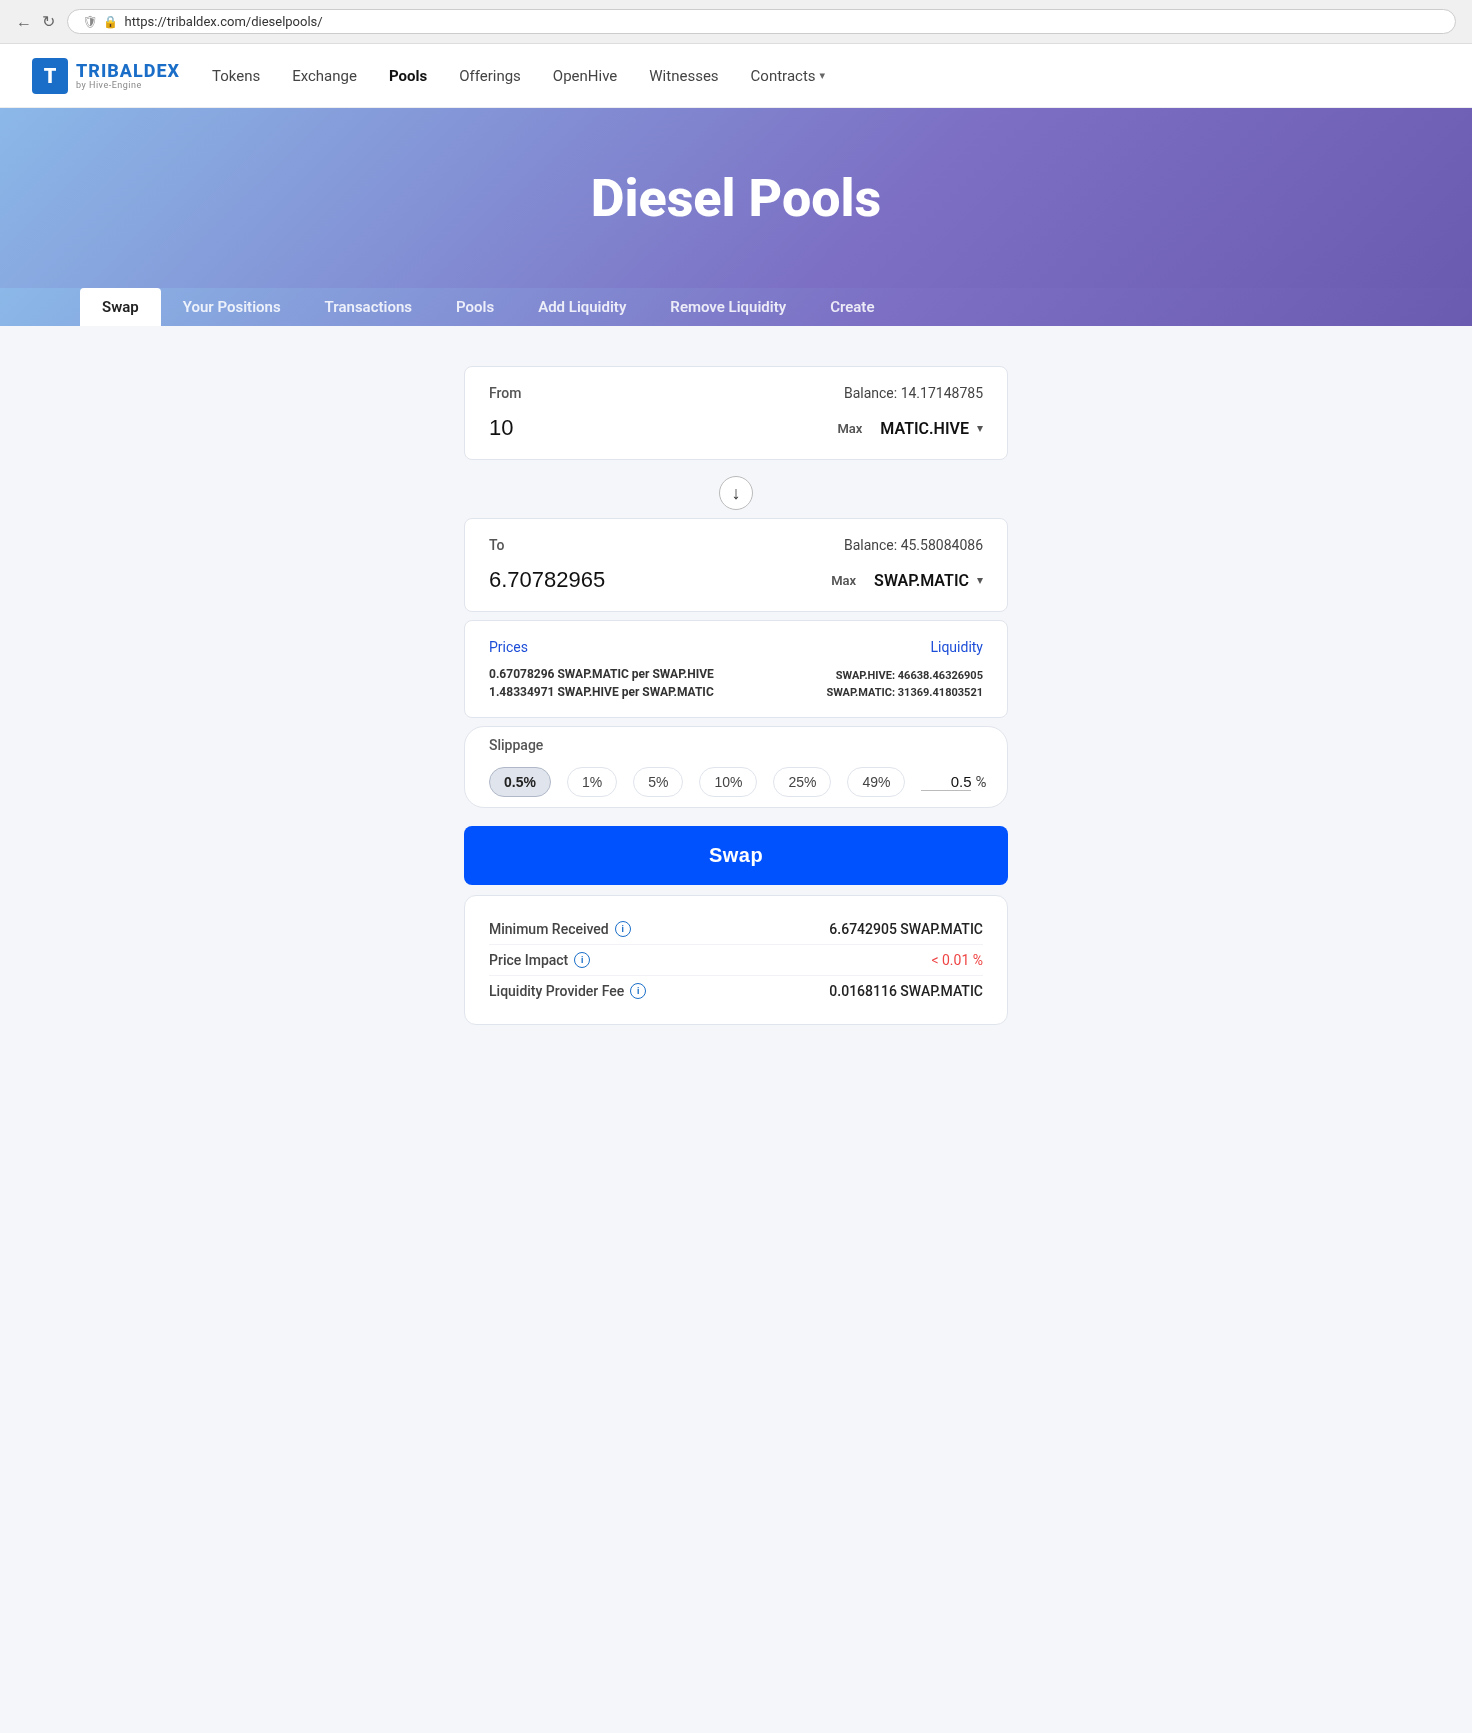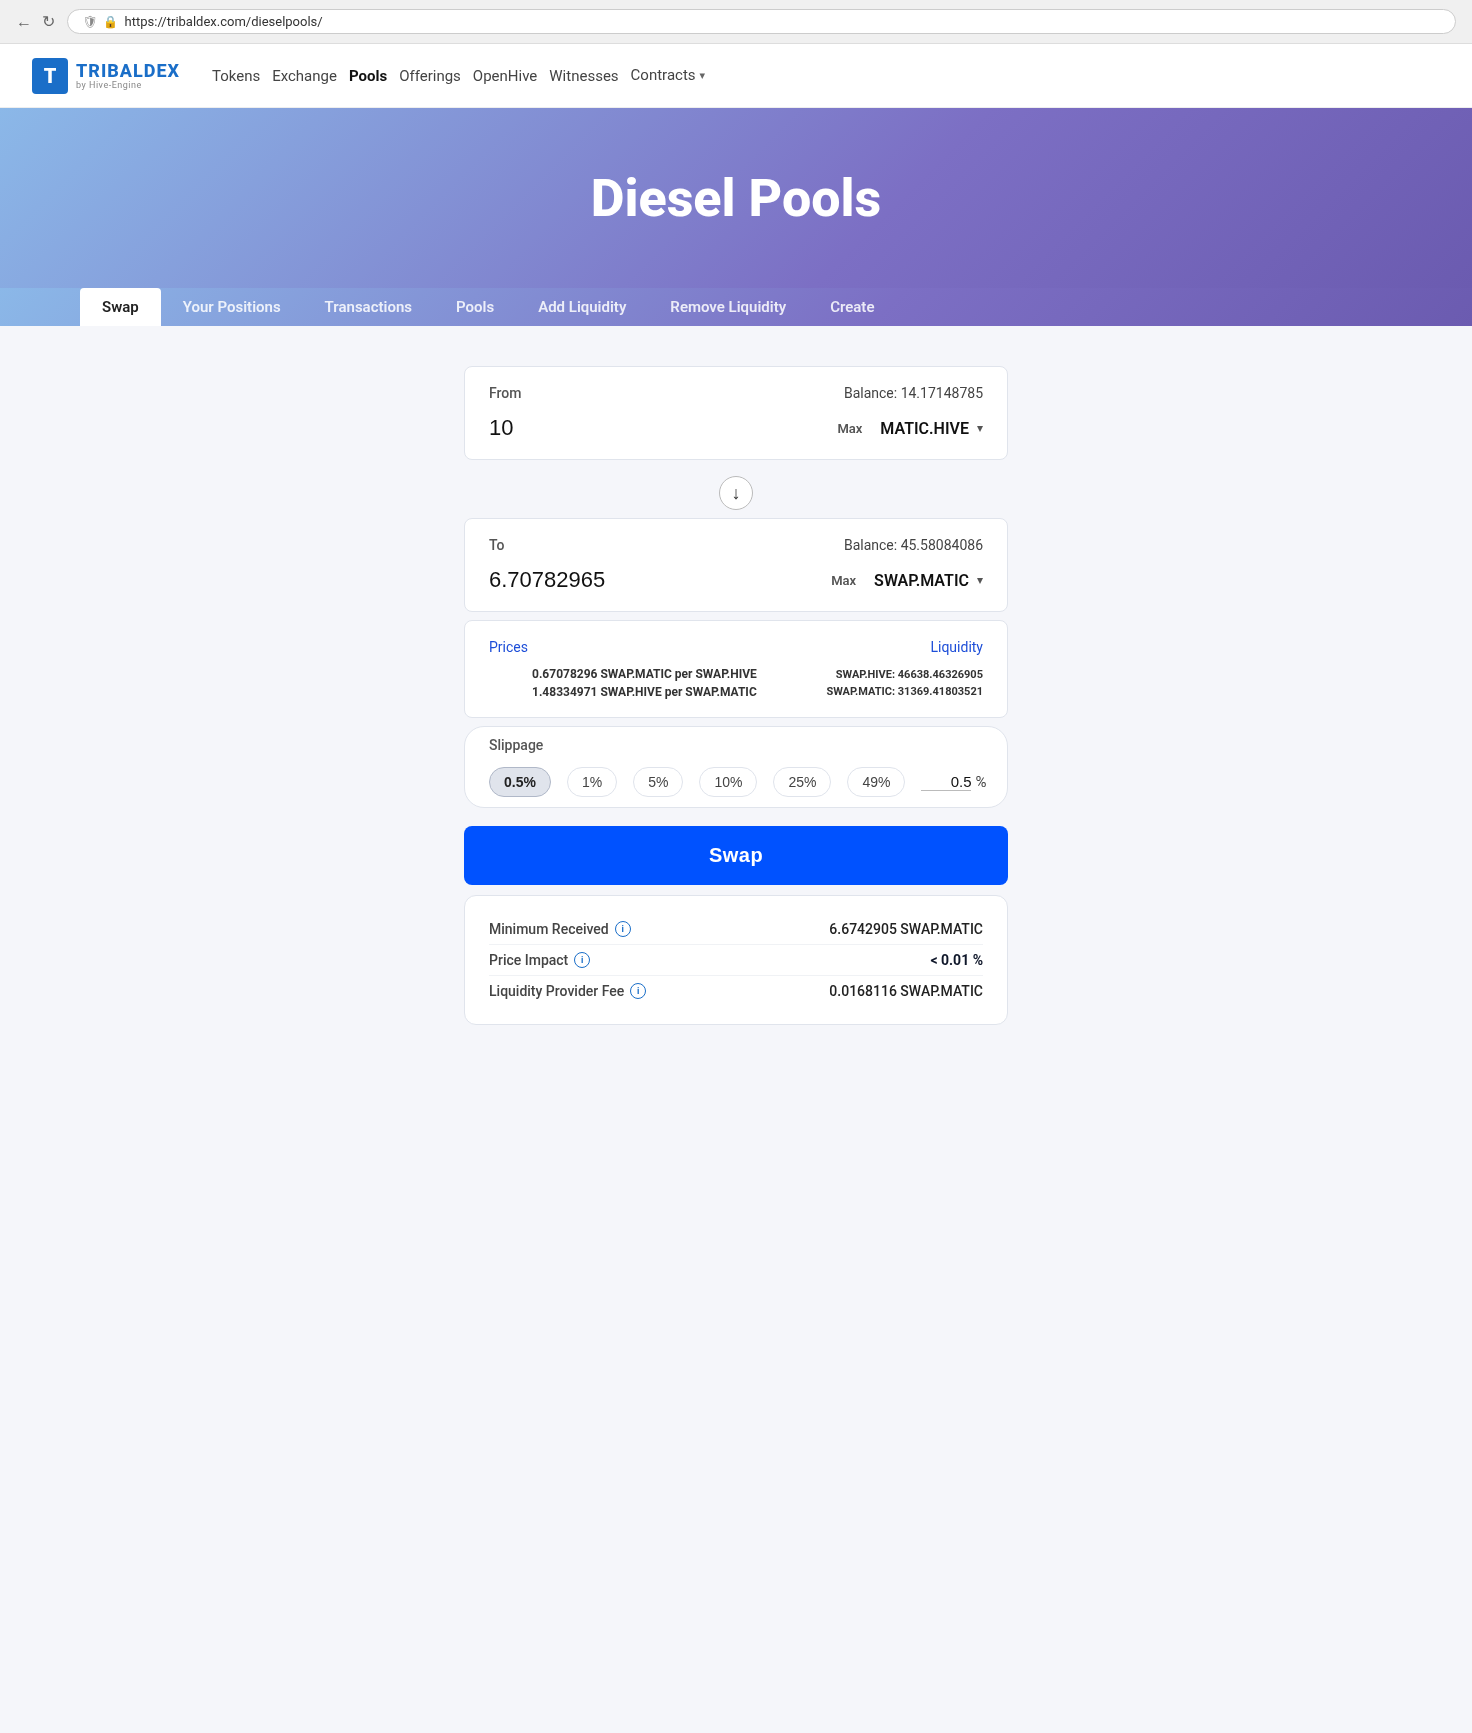--- a/index.html
+++ b/index.html
@@ -70,21 +70,22 @@
       letter-spacing: 1px;
       line-height: 1;
     }
     .logo-sub {
       font-size: 9px;
       color: #888;
       letter-spacing: 0.5px;
     }
     .nav-links {
       display: flex;
-      gap: 12px;
+      align-items: center;
+      gap: 32px;
       list-style: none;
     }
     .nav-links a {
       text-decoration: none;
       color: #444;
       font-size: 15px;
       font-weight: 400;
     }
     .nav-links a.active {
       font-weight: 700;
@@ -238,22 +239,21 @@
     .prices-header {
       display: flex;
       justify-content: space-between;
       font-size: 14px;
       color: #1d4ed8;
       margin-bottom: 12px;
     }
     .prices-content {
       display: flex;
       justify-content: space-between;
-      align-items: center;
-      margin-left: 43px;
+      align-items: flex-end;
     }
     .price-left {
       display: flex;
       flex-direction: column;
       gap: 4px;
     }
     .price-text {
       font-size: 12px;
       font-weight: 700;
       color: #333;
@@ -376,22 +376,22 @@
       color: #1a6ec8;
       font-weight: 700;
       cursor: pointer;
     }
     .info-val {
       font-size: 14px;
       color: #222;
       font-weight: 500;
     }
     .info-val.green {
-      color: #0f172a;
-      font-weight: 700;
+      color: #ef4444;
+      font-weight: 400;
     }
   </style>
 </head>
 <body>
 
 <div class="browser-bar">
   <div class="browser-nav">
     <button class="browser-btn">←</button>
     <button class="browser-btn">↻</button>
   </div>

